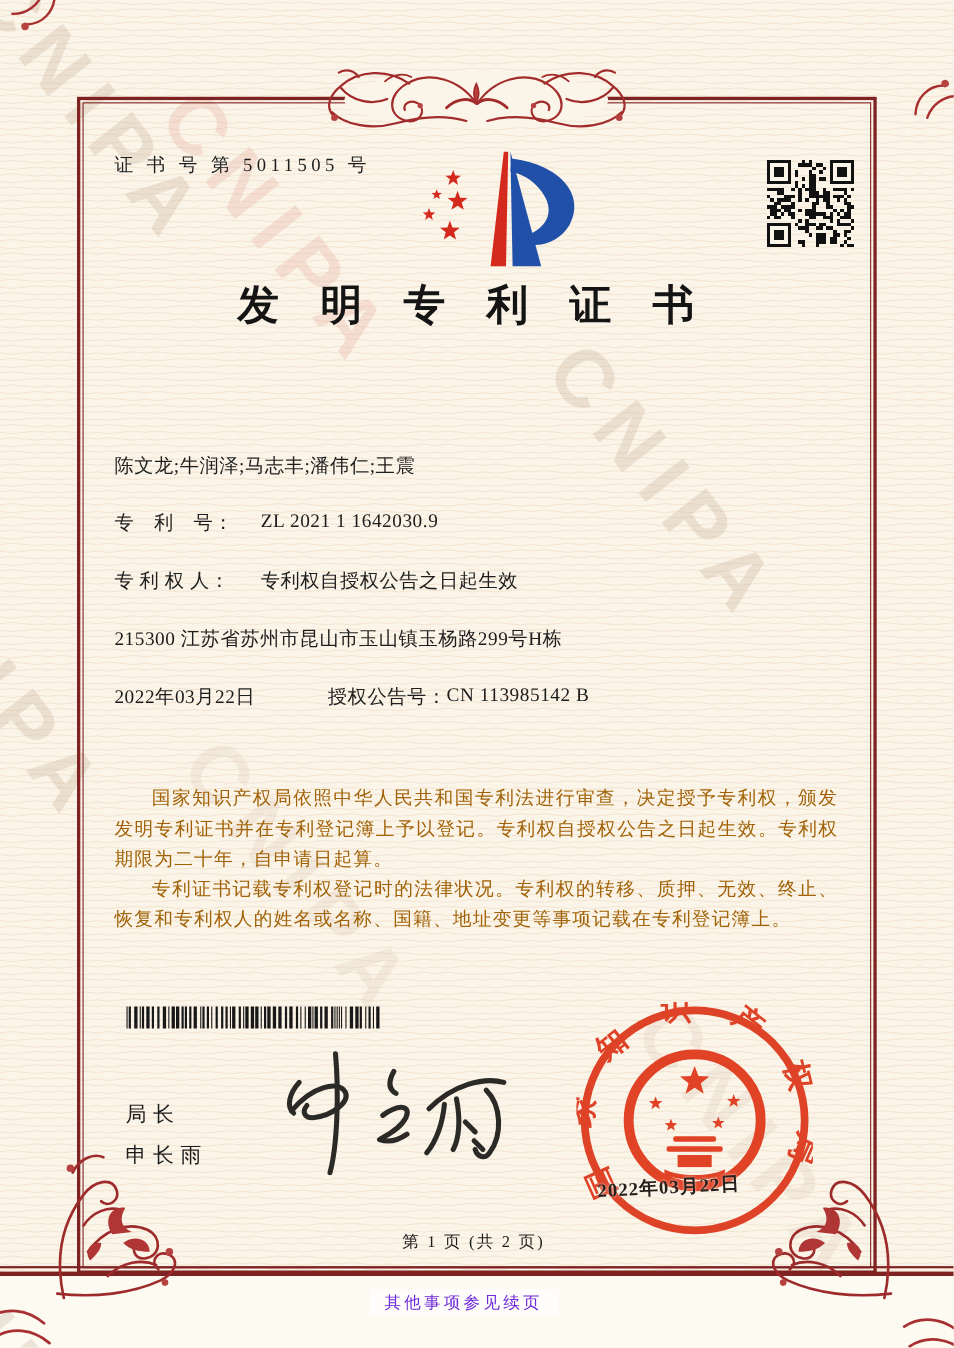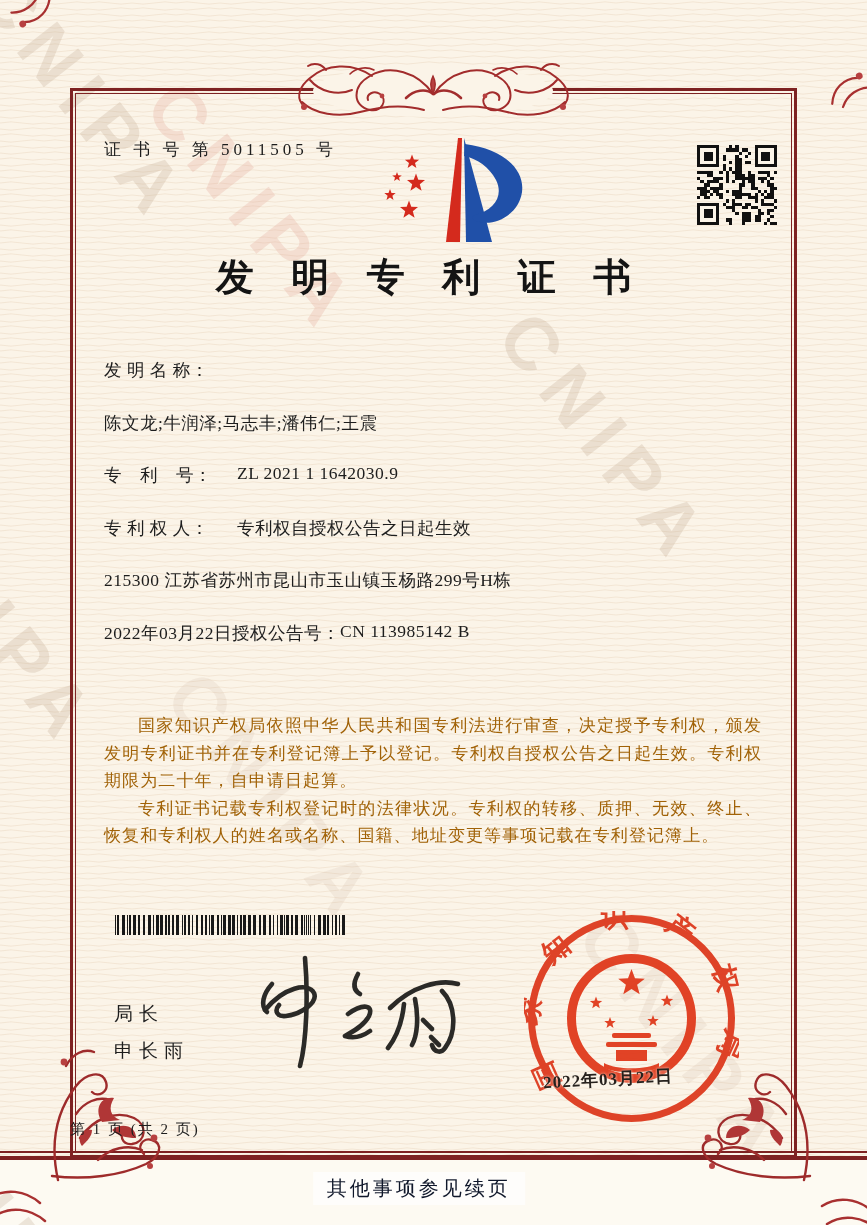--- a/index.html
+++ b/index.html
@@ -38,40 +38,40 @@
   .logo{position:absolute;left:366px;top:130px;}
   .qr{position:absolute;left:694px;top:142px;}
   .doc-title{
     position:absolute;left:70px;top:252px;width:721px;text-align:center;
     font-size:38px;font-weight:bold;letter-spacing:14px;color:#141414;
   }
   .fields{position:absolute;left:104px;top:358px;width:675px;}
   .frow{display:flex;height:52.6px;font-size:17.5px;letter-spacing:.5px;}
   .frow .lbl{flex:0 0 133px;white-space:nowrap;}
   .frow .val{white-space:nowrap;}
-  .frow .lbl2{white-space:nowrap;}
+  .frow .lbl2{margin-left:66px;white-space:nowrap;}
   .paras{
     position:absolute;left:104px;top:712px;width:658px;
     font-size:17px;line-height:1.62;letter-spacing:1.1px;text-align:justify;color:#a16207;
   }
   .paras p{margin:0;text-indent:2em;}
   .barcode{position:absolute;left:115px;top:915px;width:232px;height:20px;}
   .barcode i{position:absolute;top:0;bottom:0;background:#181818;}
   .signer{position:absolute;left:114px;top:995px;font-size:19px;letter-spacing:6px;line-height:1.95;}
   .signature{position:absolute;left:242px;top:942px;}
   .seal{position:absolute;left:524px;top:911px;opacity:.95;z-index:5;}
   .seal-date{
     position:absolute;left:543px;top:1066px;z-index:6;width:200px;
     font-size:17px;letter-spacing:1px;color:#26211d;transform:rotate(-3deg);
     font-weight:bold;text-shadow:0 0 3px rgba(252,246,236,.9);
   }
-  .page-info{position:absolute;left:70px;top:1120px;width:721px;font-size:15px;letter-spacing:2px;z-index:4;}
+  .page-info{position:absolute;left:70px;top:1120px;width:721px;text-align:center;font-size:15px;letter-spacing:2px;z-index:4;}
   .footer-note{
     position:absolute;left:50%;top:1172px;transform:translateX(-57%);z-index:4;
-    background:#fefdfb;padding:3px 14px;font-size:20px;letter-spacing:3px;color:#0f172a;
+    background:#fefdfb;padding:3px 14px;font-size:15px;letter-spacing:3px;color:#6d28d9;
   }
   svg{display:block;}
 </style>
 </head>
 <body>
 
 <svg class="bg-waves" width="867" height="1225">
     <g fill="none" stroke="#d6ae85" stroke-opacity="0.30" stroke-width="0.7">
       <path d="M0,3 q11,-2.3 22,0 t22,0 q11,2.3 22,0 t22,0 q11,-2.3 22,0 t22,0 q11,2.3 22,0 t22,0 q11,-2.3 22,0 t22,0 q11,2.3 22,0 t22,0 q11,-2.3 22,0 t22,0 q11,2.3 22,0 t22,0 q11,-2.3 22,0 t22,0 q11,2.3 22,0 t22,0 q11,-2.3 22,0 t22,0 q11,2.3 22,0 t22,0 q11,-2.3 22,0 t22,0 q11,2.3 22,0 t22,0 q11,-2.3 22,0 t22,0 q11,2.3 22,0 t22,0 q11,-2.3 22,0 t22,0 q11,2.3 22,0 t22,0 q11,-2.3 22,0 t22,0 q11,2.3 22,0 t22,0"></path>
       <path d="M0,9 q11,2.3 22,0 t22,0 q11,-2.3 22,0 t22,0 q11,2.3 22,0 t22,0 q11,-2.3 22,0 t22,0 q11,2.3 22,0 t22,0 q11,-2.3 22,0 t22,0 q11,2.3 22,0 t22,0 q11,-2.3 22,0 t22,0 q11,2.3 22,0 t22,0 q11,-2.3 22,0 t22,0 q11,2.3 22,0 t22,0 q11,-2.3 22,0 t22,0 q11,2.3 22,0 t22,0 q11,-2.3 22,0 t22,0 q11,2.3 22,0 t22,0 q11,-2.3 22,0 t22,0 q11,2.3 22,0 t22,0 q11,-2.3 22,0 t22,0 q11,2.3 22,0 t22,0 q11,-2.3 22,0 t22,0"></path>
@@ -588,21 +588,20 @@
         <rect x="0" y="18" width="7" height="7"></rect>
         <rect x="1" y="19" width="5" height="5" fill="#fbf4e8"></rect>
         <rect x="2" y="20" width="3" height="3" fill="#111"></rect>
       </g>
     </svg>
 
   <div class="doc-title">发 明 专 利 证 书</div>
 
   <div class="fields">
     <div class="frow">
-      <span class="lbl">发 明 名 称：</span>
     </div>
     <div class="frow">
       <span class="val">陈文龙;牛润泽;马志丰;潘伟仁;王震</span>
     </div>
     <div class="frow">
       <span class="lbl">专　利　号：</span>
       <span class="val">ZL 2021 1 1642030.9</span>
     </div>
     <div class="frow">
       <span class="lbl">专 利 权 人：</span>

